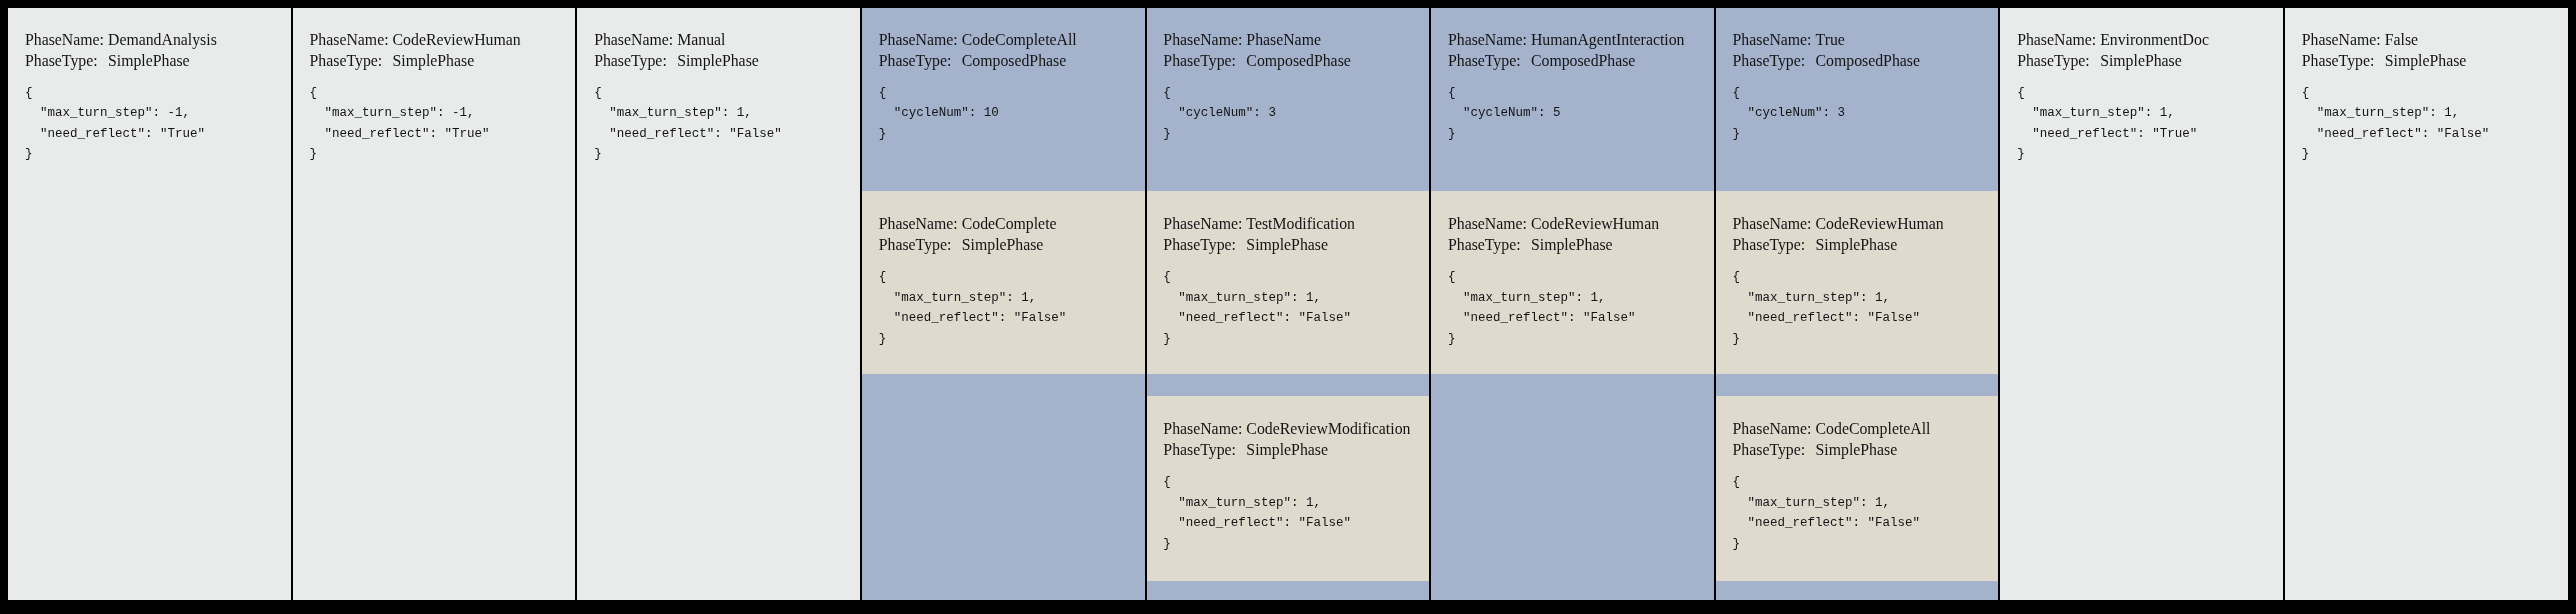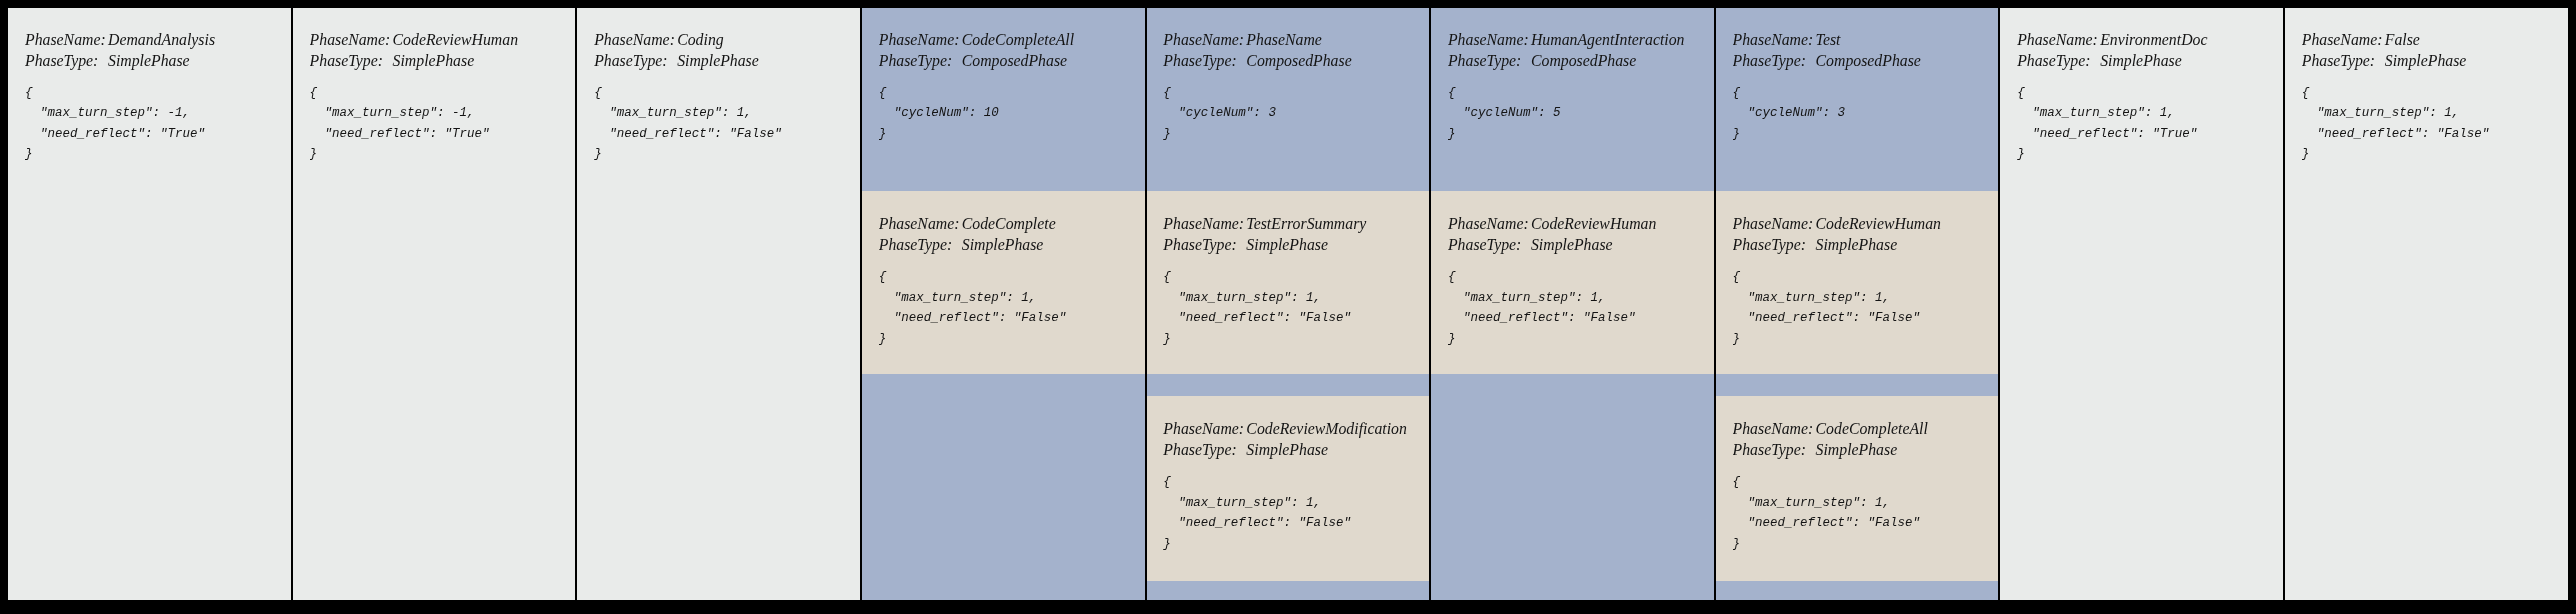--- a/index.html
+++ b/index.html
@@ -8,21 +8,21 @@
     --composed:#a4b2cc;
     --subband:#e0d9cd;
     --ink:#141414;
   }
   html,body{margin:0;padding:0;}
   body{background:var(--bg);width:2576px;height:614px;overflow:hidden;}
   .stage{
     box-sizing:border-box;
     width:2576px;height:518px;
     padding:8.3px 8.3px 14px 8.3px;
-    display:flex;gap:2px;font-style:italic;
+    display:flex;gap:2px;
   }
   .card{flex:1 1 0;height:592px;min-width:0;}
   .card.simple{background:var(--simple);}
   .card.composed{background:var(--composed);display:flex;flex-direction:column;}
   .sec-top{height:183px;box-sizing:border-box;}
   .band{background:var(--subband);height:183px;box-sizing:border-box;}
   .band.b2{height:185px;}
   .spacer{height:22px;}
   .fill{flex:1 1 auto;}
   .phase-block{box-sizing:border-box;padding:20.4px 16.7px 0 16.7px;}
@@ -62,21 +62,21 @@
       <div class="hrow"><span class="lbl">PhaseType:</span><span class="val">SimplePhase</span></div>
       <pre class="cfg">{
   "max_turn_step": -1,
   "need_reflect": "True"
 }</pre>
     </div>
   </div>
 
   <div class="card simple">
     <div class="phase-block">
-      <div class="hrow"><span class="lbl">PhaseName:</span><span class="val">Coding</span></div>
+      <div class="hrow"><span class="lbl">PhaseName:</span><span class="val">Manual</span></div>
       <div class="hrow"><span class="lbl">PhaseType:</span><span class="val">SimplePhase</span></div>
       <pre class="cfg">{
   "max_turn_step": 1,
   "need_reflect": "False"
 }</pre>
     </div>
   </div>
 
   <div class="card composed">
     <div class="sec-top phase-block">
@@ -102,21 +102,21 @@
   <div class="card composed">
     <div class="sec-top phase-block">
       <div class="hrow"><span class="lbl">PhaseName:</span><span class="val">PhaseName</span></div>
       <div class="hrow"><span class="lbl">PhaseType:</span><span class="val">ComposedPhase</span></div>
       <pre class="cfg">{
   "cycleNum": 3
 }</pre>
     </div>
     <div class="band">
       <div class="phase-block">
-        <div class="hrow"><span class="lbl">PhaseName:</span><span class="val">TestErrorSummary</span></div>
+        <div class="hrow"><span class="lbl">PhaseName:</span><span class="val">TestModification</span></div>
         <div class="hrow"><span class="lbl">PhaseType:</span><span class="val">SimplePhase</span></div>
         <pre class="cfg">{
   "max_turn_step": 1,
   "need_reflect": "False"
 }</pre>
       </div>
     </div>
     <div class="spacer"></div>
     <div class="band b2">
       <div class="phase-block">
@@ -147,21 +147,21 @@
   "max_turn_step": 1,
   "need_reflect": "False"
 }</pre>
       </div>
     </div>
     <div class="fill"></div>
   </div>
 
   <div class="card composed">
     <div class="sec-top phase-block">
-      <div class="hrow"><span class="lbl">PhaseName:</span><span class="val">Test</span></div>
+      <div class="hrow"><span class="lbl">PhaseName:</span><span class="val">True</span></div>
       <div class="hrow"><span class="lbl">PhaseType:</span><span class="val">ComposedPhase</span></div>
       <pre class="cfg">{
   "cycleNum": 3
 }</pre>
     </div>
     <div class="band">
       <div class="phase-block">
         <div class="hrow"><span class="lbl">PhaseName:</span><span class="val">CodeReviewHuman</span></div>
         <div class="hrow"><span class="lbl">PhaseType:</span><span class="val">SimplePhase</span></div>
         <pre class="cfg">{

